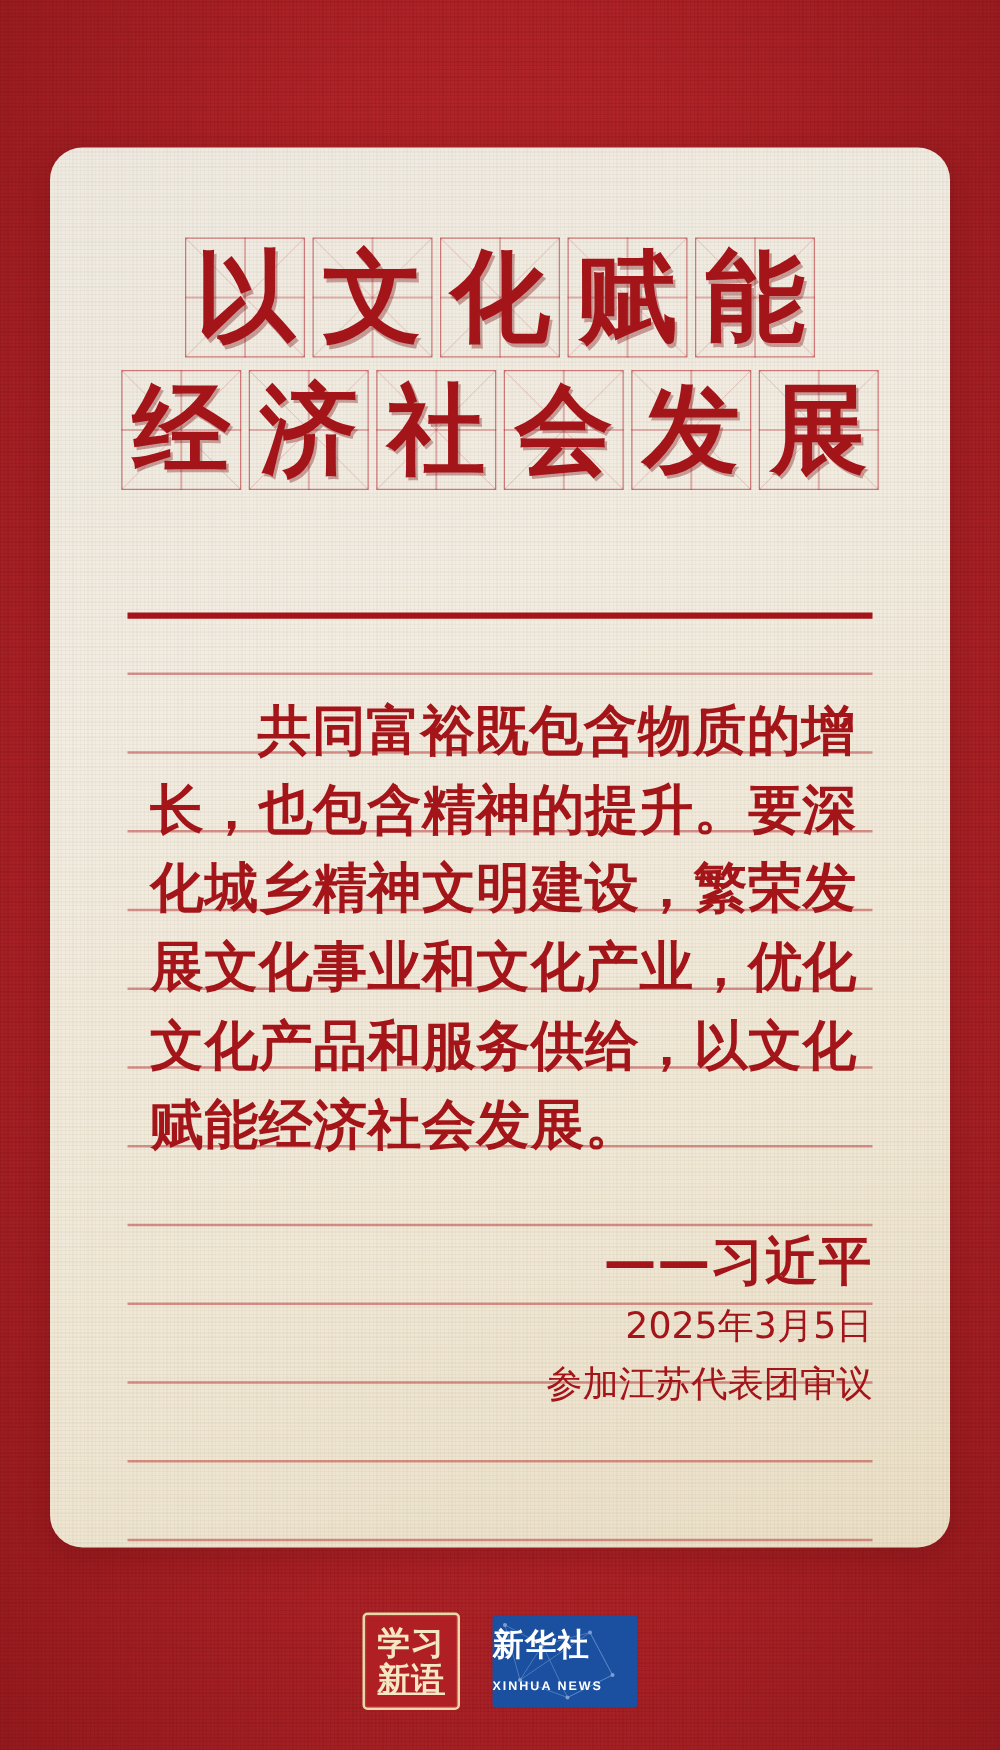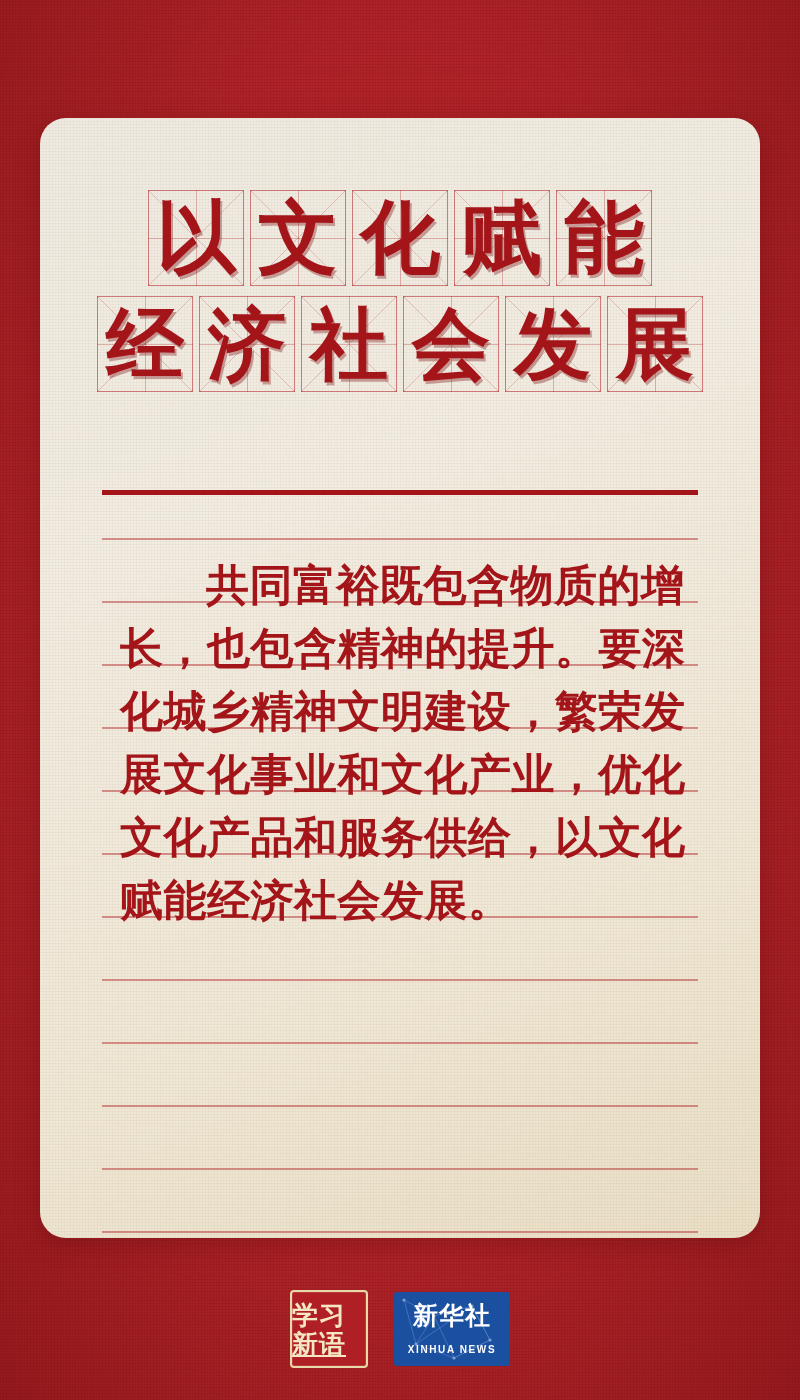--- a/index.html
+++ b/index.html
@@ -169,21 +169,21 @@
     gap: 26px;
   }
   .logo-xuexi {
     width: 74px;
     height: 74px;
     background: #b01f24;
     border: 2px solid #e8d9a8;
     border-radius: 4px;
     display: flex;
     flex-direction: column;
-    align-items: flex-start;
+    align-items: center;
     justify-content: center;
     line-height: 1;
     box-shadow: 0 0 0 1px rgba(255,255,255,0.12) inset;
   }
   .logo-xuexi .lx-top,
   .logo-xuexi .lx-bottom {
     font-family: "DejaVu Sans", "Liberation Sans", sans-serif;
     font-weight: 700;
     font-size: 26px;
     color: #f5e7c4;
@@ -191,21 +191,20 @@
   }
   .logo-xuexi .lx-bottom { margin-top: 3px; text-decoration: underline; }
 
   .logo-xinhua {
     width: 116px;
     height: 74px;
     background: #1b4fa0;
     border-radius: 3px;
     display: flex;
     flex-direction: column;
-    align-items: center;
     justify-content: center;
     position: relative;
     overflow: hidden;
   }
   .logo-xinhua .net {
     position: absolute;
     inset: 0;
     opacity: 0.55;
   }
   .logo-xinhua .xh-cn {
@@ -289,20 +288,25 @@
       <div class="rule" style="top: 378px;"></div>
       <div class="rule" style="top: 441px;"></div>
       <div class="rule" style="top: 504px;"></div>
       <div class="rule" style="top: 567px;"></div>
       <div class="rule" style="top: 630px;"></div>
       <div class="rule" style="top: 693px;"></div>
     </div>
 
   <div class="quote">共同富裕既包含物质的增长，也包含精神的提升。要深化城乡精神文明建设，繁荣发展文化事业和文化产业，优化文化产品和服务供给，以文化赋能经济社会发展。</div>
 
+  <div class="attrib">
+    <div class="attrib-name">——习近平</div>
+    <div class="attrib-date">2025年3月5日</div>
+    <div class="attrib-event">参加江苏代表团审议</div>
+  </div>
 </div>
 
 <div class="footer">
   <div class="logo-xuexi">
     <div class="lx-top">学习</div>
     <div class="lx-bottom">新语</div>
   </div>
   <div class="logo-xinhua">
     <svg class="net" viewBox="0 0 116 74" preserveAspectRatio="none">
       <g stroke="#7fa8e0" stroke-width="0.7" fill="none">

